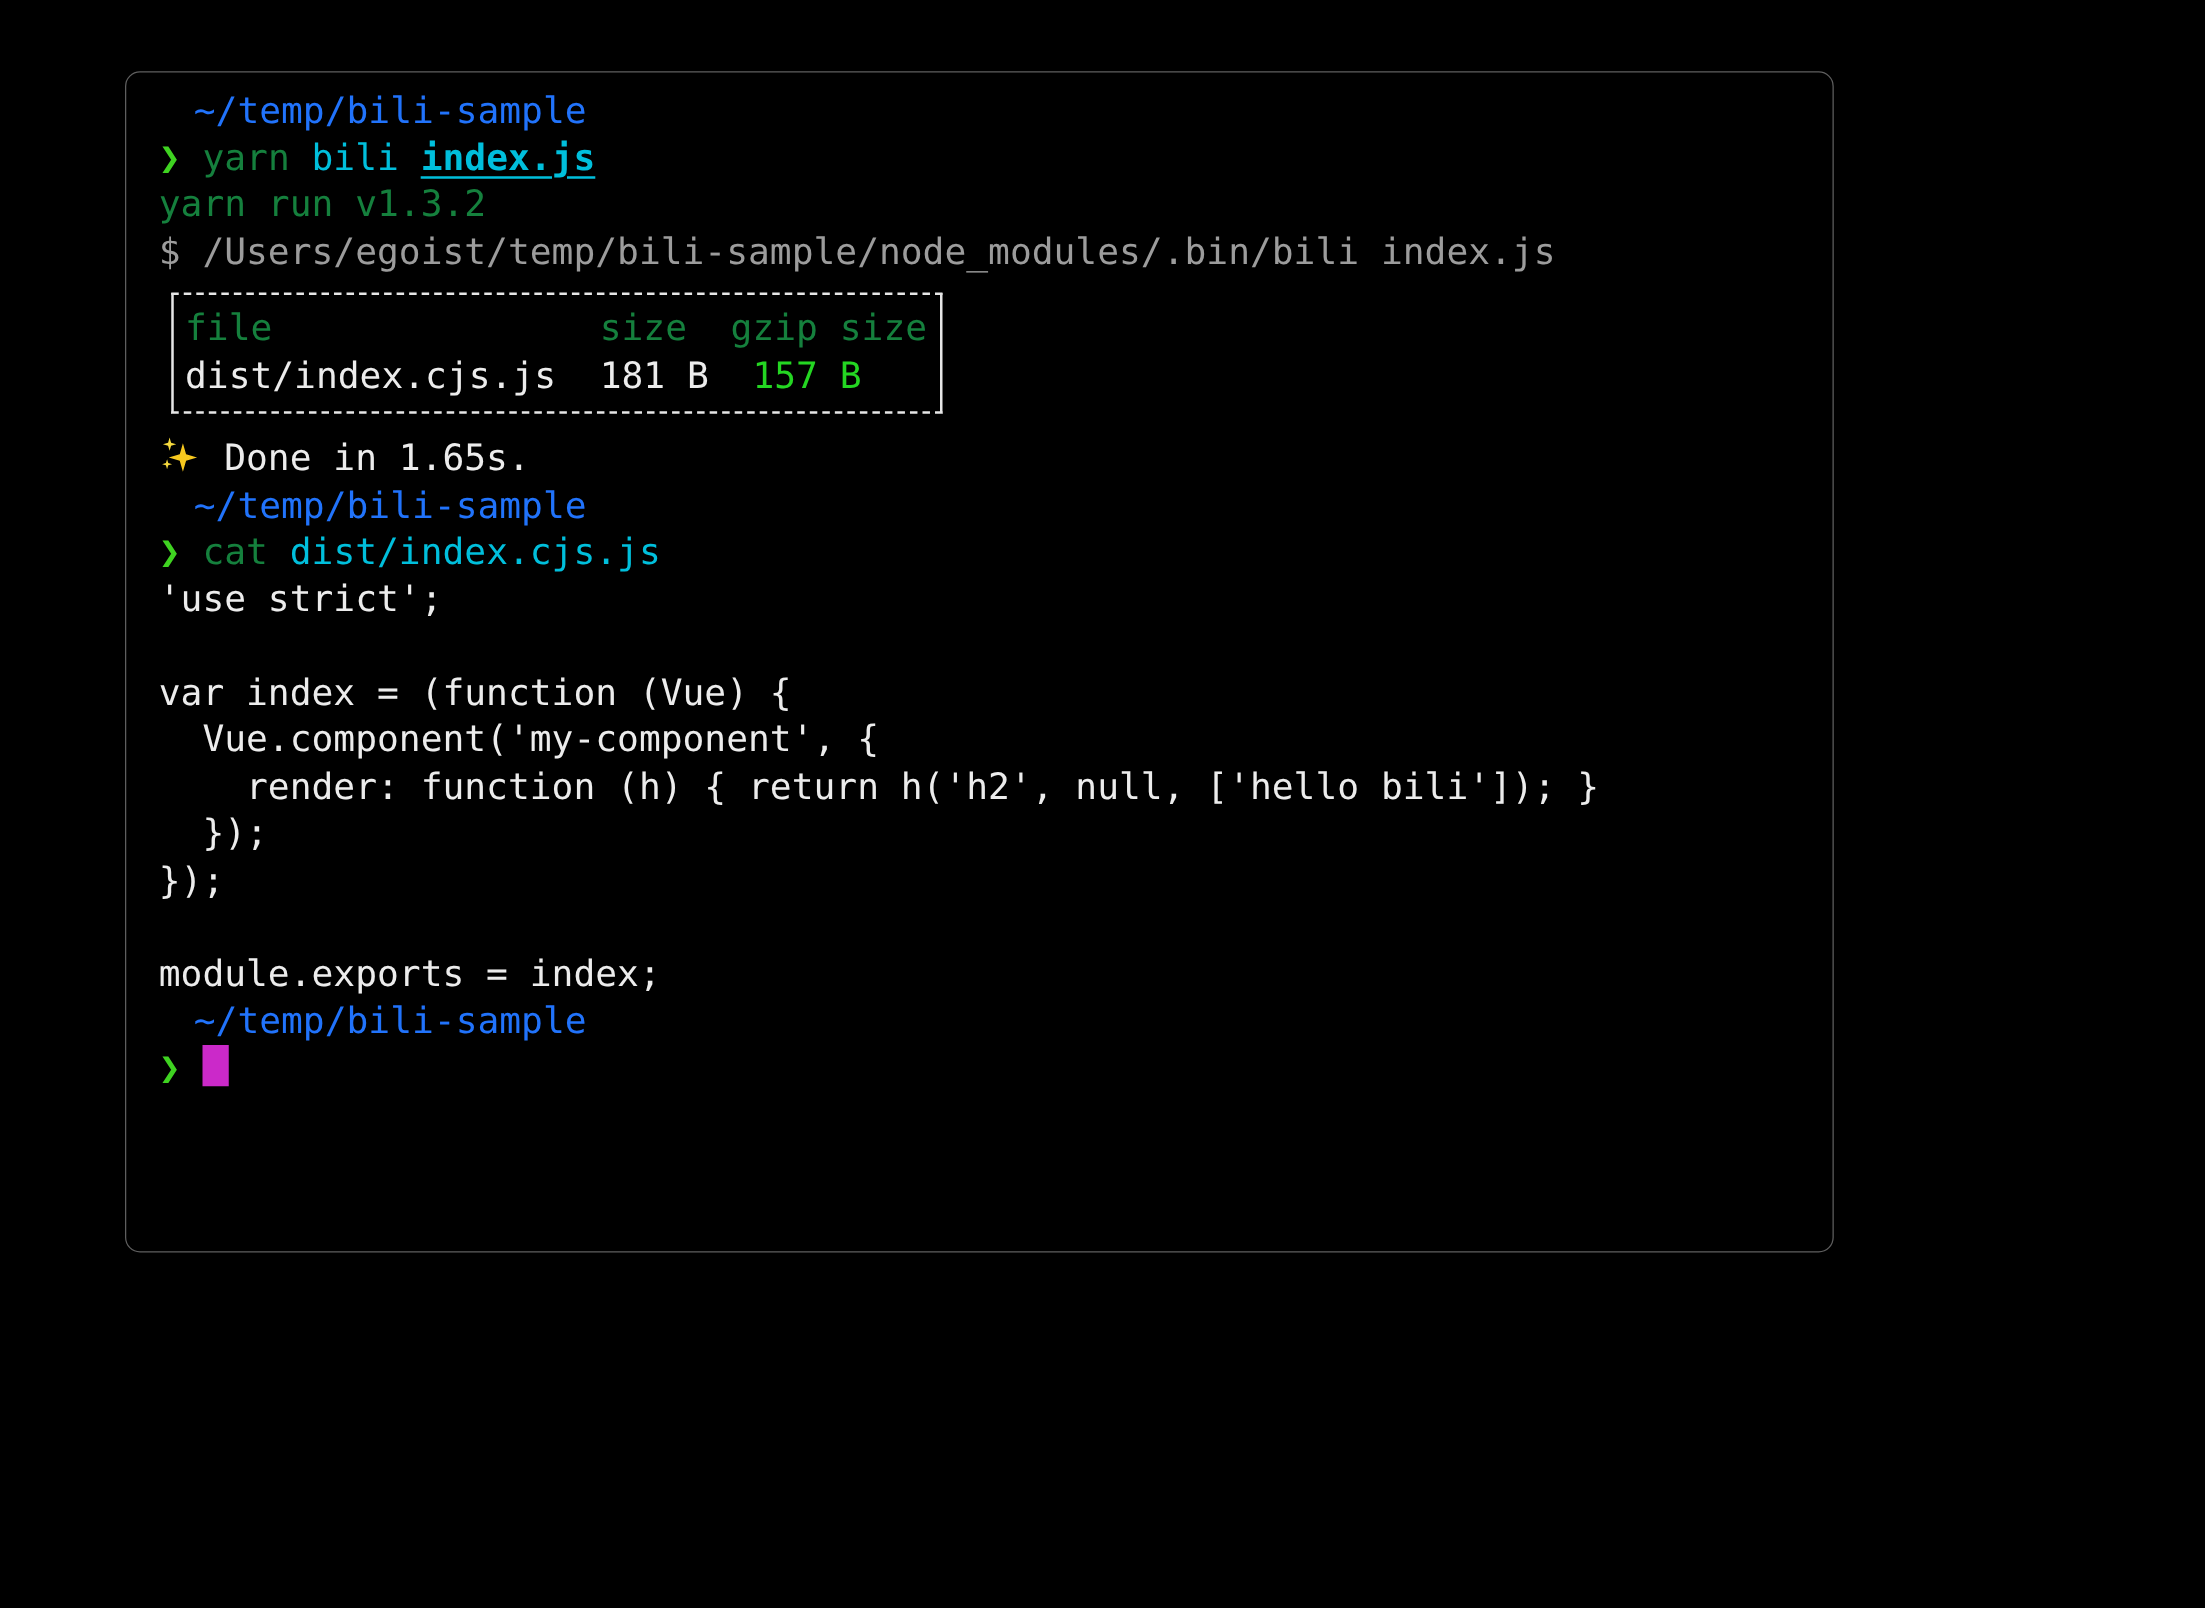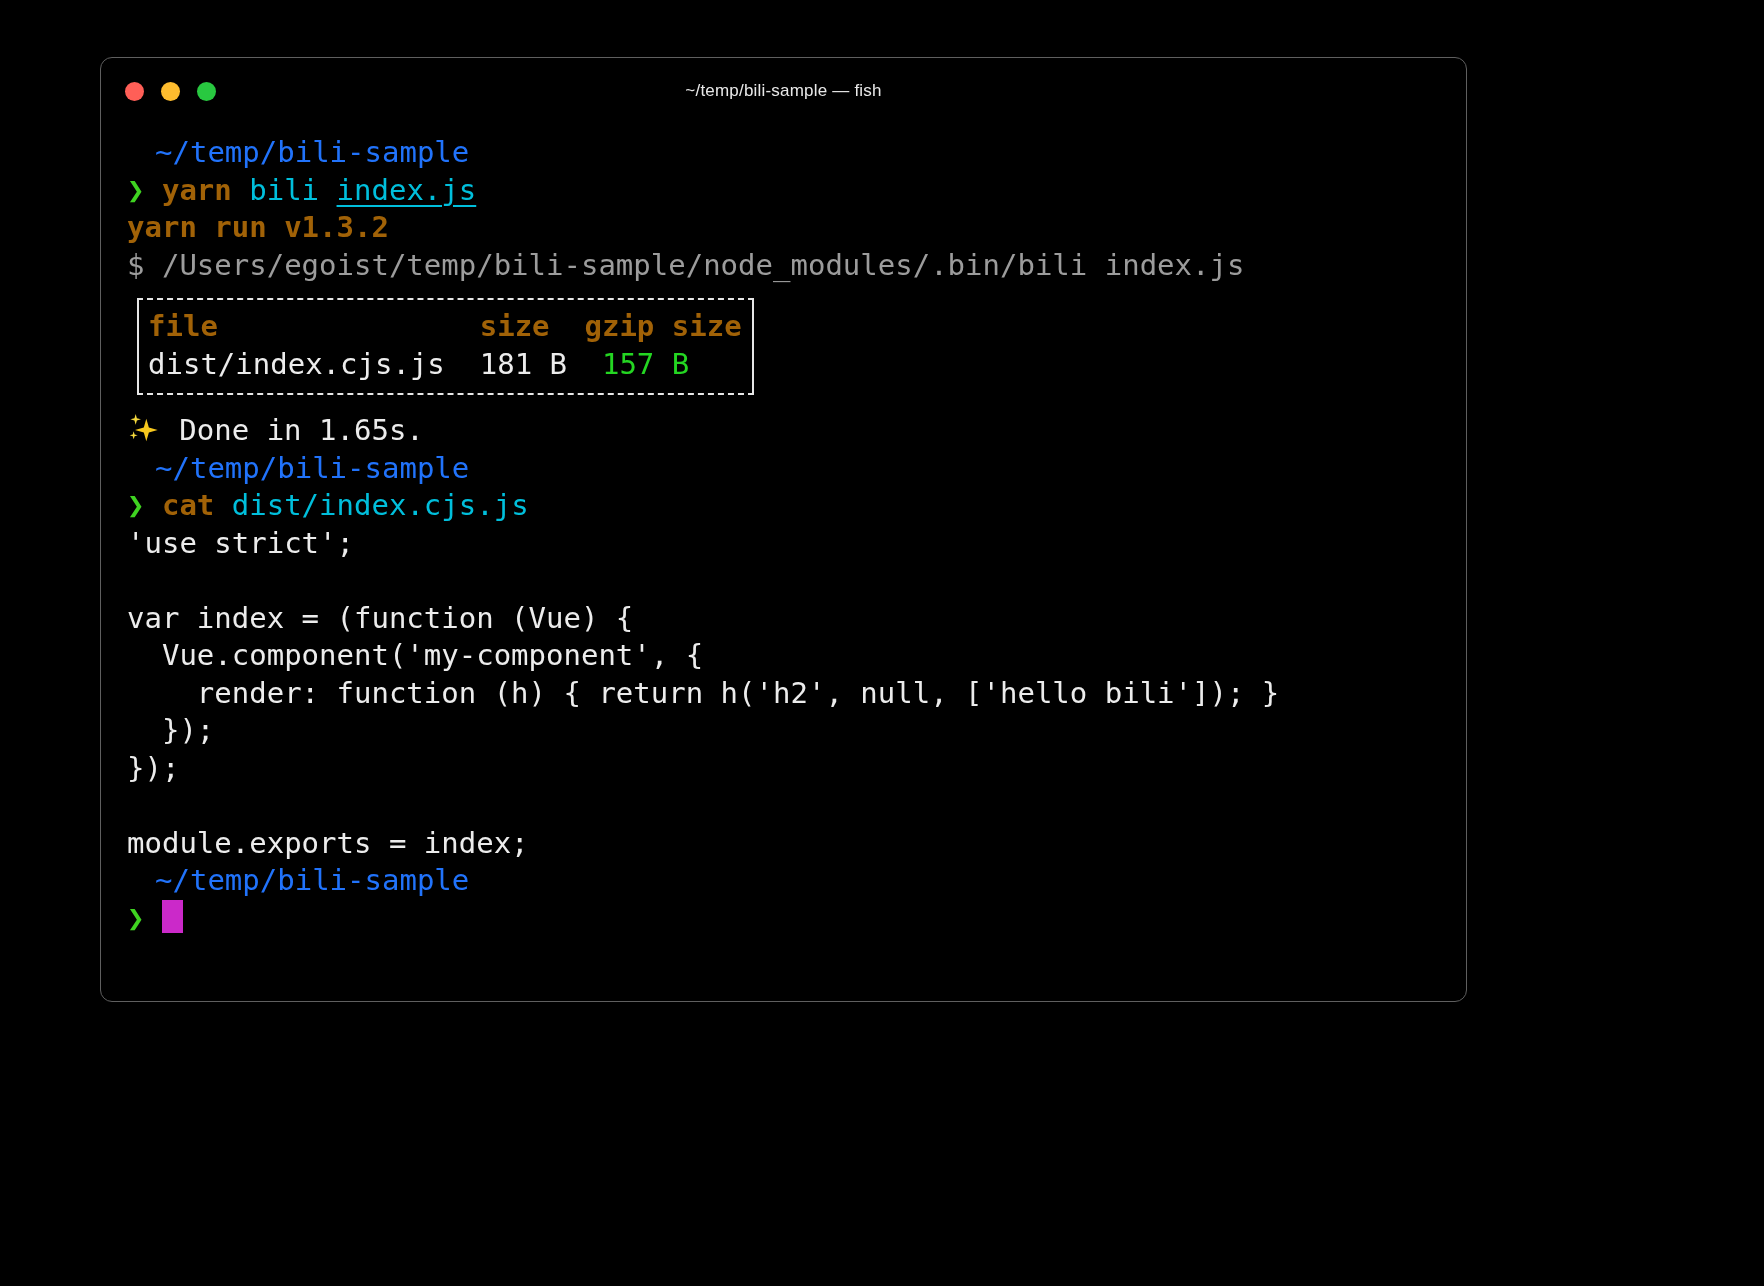--- a/index.html
+++ b/index.html
@@ -35,27 +35,27 @@
   .terminal {
     padding: 12px 20px 0 26px;
     font-family: "DejaVu Sans Mono", monospace;
     font-size: 29px;
     color: var(--white, #ececec);
     white-space: pre;
   }
   .line { min-height: 37.5px; line-height: 37.5px; }
 
   .c-white   { color: var(--white, #ececec); }
-  .c-bold    { color: #a16207; font-weight: bold; text-align: right; }
+  .c-bold    { color: #15803d; font-weight: normal; text-align: right; }
   .c-blue    { color: var(--blue, #2173fb); margin-left: 28px; }
   .c-cyan    { color: var(--cyan, #00bfdc); margin-top: 38px; }
   .c-gray    { color: var(--gray, #9c9c9c); }
   .c-green   { color: var(--green, #24d622); }
   .c-chevron { color: var(--prompt_green, #3fd321); font-weight: bold; }
-  .c-u       { text-decoration: underline; text-underline-offset: 5px; text-decoration-thickness: 2px; }
+  .c-u       { text-decoration: underline; text-underline-offset: 5px; text-decoration-thickness: 2px; font-weight: bold; }
 
   .c-cursor {
     display: inline-block;
     width: 21px; height: 33px;
     margin-bottom: -5px;
     background: var(--cursor_magenta, #cb29c9);
   }
 
   .c-sparkle { display: inline-block; width: 2ch; vertical-align: -4px; }
   .c-sparkle svg { display: block; }
@@ -67,24 +67,18 @@
     border-top: 2px dashed #e6e6e6;
     border-bottom: 2px dashed #e6e6e6;
     border-left: 2px solid #e6e6e6;
     border-right: 2px solid #e6e6e6;
   }
 </style>
 </head>
 <body>
 
 <div class="window">
-  <div class="titlebar">
-    <div class="traffic red"></div>
-    <div class="traffic yellow"></div>
-    <div class="traffic green"></div>
-    <div class="title">~/temp/bili-sample — fish</div>
-  </div>
   <div class="terminal"><div class="line"><span class="seg c-blue">~/temp/bili-sample</span></div><div class="line"><span class="seg c-chevron">❯ </span><span class="seg c-bold">yarn</span><span class="seg c-white"> </span><span class="seg c-cyan">bili</span><span class="seg c-white"> </span><span class="seg c-cyan c-u">index.js</span></div><div class="line"><span class="seg c-bold">yarn run v1.3.2</span></div><div class="line"><span class="seg c-gray">$ /Users/egoist/temp/bili-sample/node_modules/.bin/bili index.js</span></div><div class="table-box"><div class="line"><span class="seg c-bold">file               size  gzip size</span></div><div class="line"><span class="seg c-white">dist/index.cjs.js  181 B  </span><span class="seg c-green">157 B</span></div></div><div class="line"><span class="seg c-sparkle"><svg width="32" height="32" viewBox="0 0 24 24">
             <path fill="#f7c81e" d="M14.5 5 L16.4 11.6 L23 13.5 L16.4 15.4 L14.5 22 L12.6 15.4 L6 13.5 L12.6 11.6 Z"></path>
             <path fill="#f5d93d" d="M6.5 1.5 L7.4 4.6 L10.5 5.5 L7.4 6.4 L6.5 9.5 L5.6 6.4 L2.5 5.5 L5.6 4.6 Z"></path>
             <path fill="#f5d93d" d="M5 14.5 L5.7 16.8 L8 17.5 L5.7 18.2 L5 20.5 L4.3 18.2 L2 17.5 L4.3 16.8 Z"></path>
           </svg></span><span class="seg c-white"> Done in 1.65s.</span></div><div class="line"><span class="seg c-blue">~/temp/bili-sample</span></div><div class="line"><span class="seg c-chevron">❯ </span><span class="seg c-bold">cat</span><span class="seg c-white"> </span><span class="seg c-cyan">dist/index.cjs.js</span></div><div class="line"><span class="seg c-white">'use strict';</span></div><div class="line"></div><div class="line"><span class="seg c-white">var index = (function (Vue) {</span></div><div class="line"><span class="seg c-white">  Vue.component('my-component', {</span></div><div class="line"><span class="seg c-white">    render: function (h) { return h('h2', null, ['hello bili']); }</span></div><div class="line"><span class="seg c-white">  });</span></div><div class="line"><span class="seg c-white">});</span></div><div class="line"></div><div class="line"><span class="seg c-white">module.exports = index;</span></div><div class="line"><span class="seg c-blue">~/temp/bili-sample</span></div><div class="line"><span class="seg c-chevron">❯ </span><span class="seg c-cursor"> </span></div></div>
 </div>
 
 </body></html>

